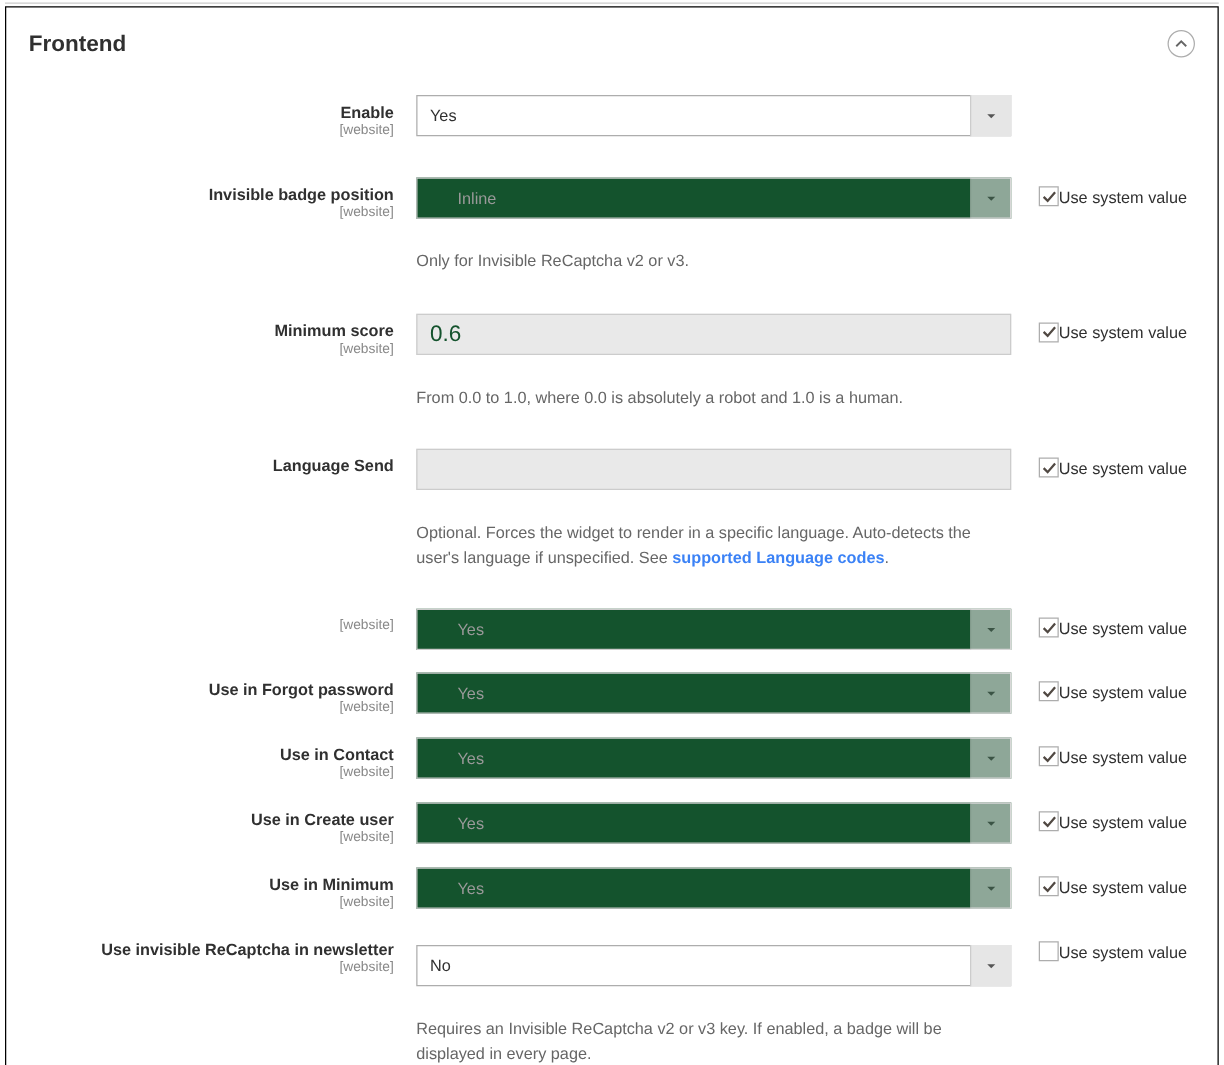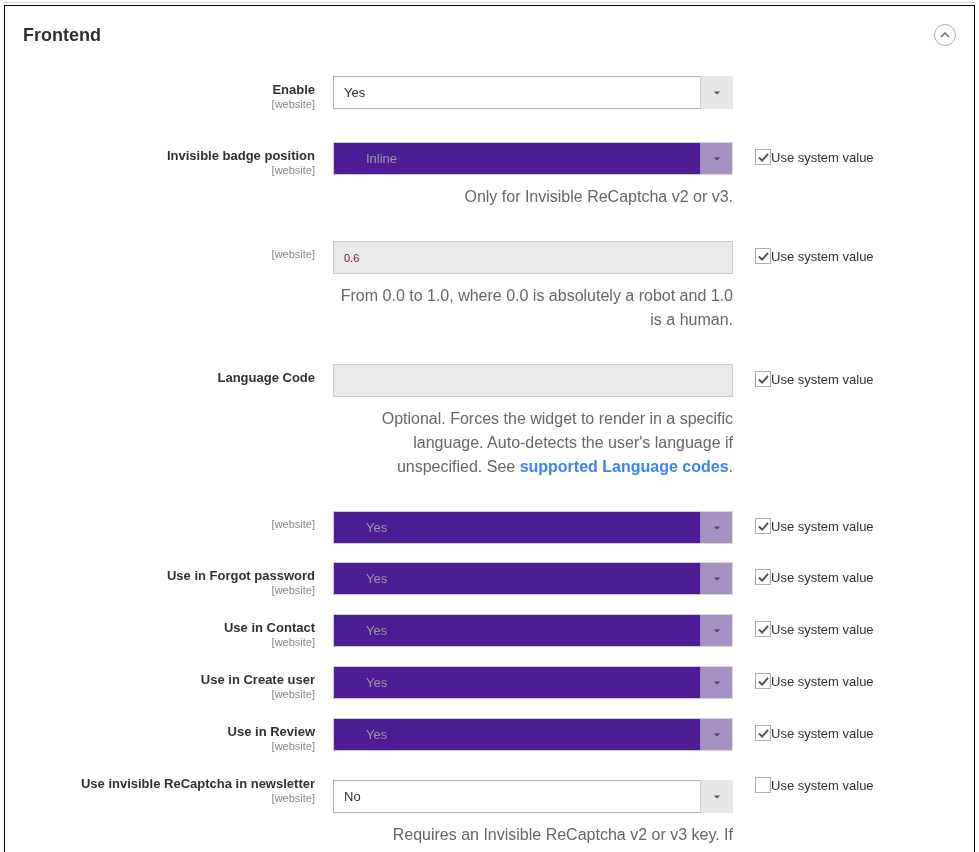--- a/index.html
+++ b/index.html
@@ -58,21 +58,21 @@
     font-size: 13px;
     font-weight: 600;
     color: #303030;
   }
   .field-scope {
     font-size: 11px;
     color: #888;
     margin-top: 1px;
   }
   .field-control-col {
-    width: 400px;
+    width: 476px;
   }
   .field-use-default-col {
     padding-left: 22px;
     padding-top: 7px;
     display: flex;
     align-items: center;
     gap: 0;
   }
   .select-wrap {
     position: relative;
@@ -84,55 +84,54 @@
     height: 33px;
     border: 1px solid #adadad;
     background: #fff;
     padding: 0 40px 0 10px;
     font-size: 13px;
     color: #303030;
     appearance: none;
     -webkit-appearance: none;
   }
   .select.disabled {
-    background: #4c1d95;
+    background: #14532d;
     color: #999;
     border-color: #ccc;
     padding-left: 32px;
   }
   .text-input {
     width: 100%;
     height: 33px;
     border: 1px solid #ccc;
     background: #e9e9e9;
     padding: 0 10px;
-    font-size: 11px;
-    color: #7f1d1d;
+    font-size: 18px;
+    color: #14532d;
   }
   .select-arrow {
     position: absolute;
     right: 0;
     top: 0;
     width: 33px;
     height: 33px;
     border-left: 1px solid #ccc;
     background: #e6e6e6;
     display: flex;
     align-items: center;
     justify-content: center;
     pointer-events: none;
   }
   .select-arrow.disabled { background: #e0e0e0; opacity: .6; }
   .select-arrow svg { width: 8px; height: 8px; }
   .note {
-    font-size: 16px;
+    font-size: 13px;
     color: #666;
-    margin-top: 10px;
+    margin-top: 24px;
     line-height: 1.5;
-    text-align: right;
   }
   .note a { color: #3b82f6; text-decoration: none; font-weight: 600; }
   .checkbox {
     width: 16px;
     height: 16px;
     border: 1px solid #adadad;
     display: flex;
     align-items: center;
     justify-content: center;
     cursor: pointer;
@@ -198,36 +197,37 @@
             <svg viewBox="0 0 12 12">
               <path d="M1 6 L4.5 9.5 L11 2" stroke="#514943" stroke-width="2" fill="none"></path>
             </svg>
           </div>
       <span class="use-system-label">Use system value</span>
         </div>
       </div>
       <div class="spacer"></div>
       <div class="field-row">
         <div class="field-label-col">
+          <div class="field-label">Minimum score</div>
                    <div class="field-scope">[website]</div>
         </div>
         <div class="field-control-col"><input class="text-input" value="0.6" disabled="" style=""><div class="note">From 0.0 to 1.0, where 0.0 is absolutely a robot and 1.0 is a human.</div></div>
         <div class="field-use-default-col">
           <div class="checkbox checked">
             <svg viewBox="0 0 12 12">
               <path d="M1 6 L4.5 9.5 L11 2" stroke="#514943" stroke-width="2" fill="none"></path>
             </svg>
           </div>
       <span class="use-system-label">Use system value</span>
         </div>
       </div>
       <div class="spacer"></div>
       <div class="field-row">
         <div class="field-label-col">
-          <div class="field-label">Language Code</div>
+          <div class="field-label">Language Send</div>
         </div>
         <div class="field-control-col"><input class="text-input" value="" disabled="" style=""><div class="note">Optional. Forces the widget to render in a specific language. Auto-detects the user's language if unspecified. See <a href="#">supported Language codes</a>.</div></div>
         <div class="field-use-default-col">
           <div class="checkbox checked">
             <svg viewBox="0 0 12 12">
               <path d="M1 6 L4.5 9.5 L11 2" stroke="#514943" stroke-width="2" fill="none"></path>
             </svg>
           </div>
       <span class="use-system-label">Use system value</span>
         </div>
@@ -323,21 +323,21 @@
           <div class="checkbox checked">
             <svg viewBox="0 0 12 12">
               <path d="M1 6 L4.5 9.5 L11 2" stroke="#514943" stroke-width="2" fill="none"></path>
             </svg>
           </div>
       <span class="use-system-label">Use system value</span>
         </div>
       </div>
       <div class="field-row">
         <div class="field-label-col">
-          <div class="field-label">Use in Review</div>
+          <div class="field-label">Use in Minimum</div>
                    <div class="field-scope">[website]</div>
         </div>
         <div class="field-control-col">
           <div class="select-wrap">
        <div class="select disabled" style="line-height:31px;">Yes</div>
        <span class="select-arrow disabled">
               <svg viewBox="0 0 10 10">
                 <path d="M1 3 L5 7 L9 3" fill="#555"></path>
               </svg>
             </span>

